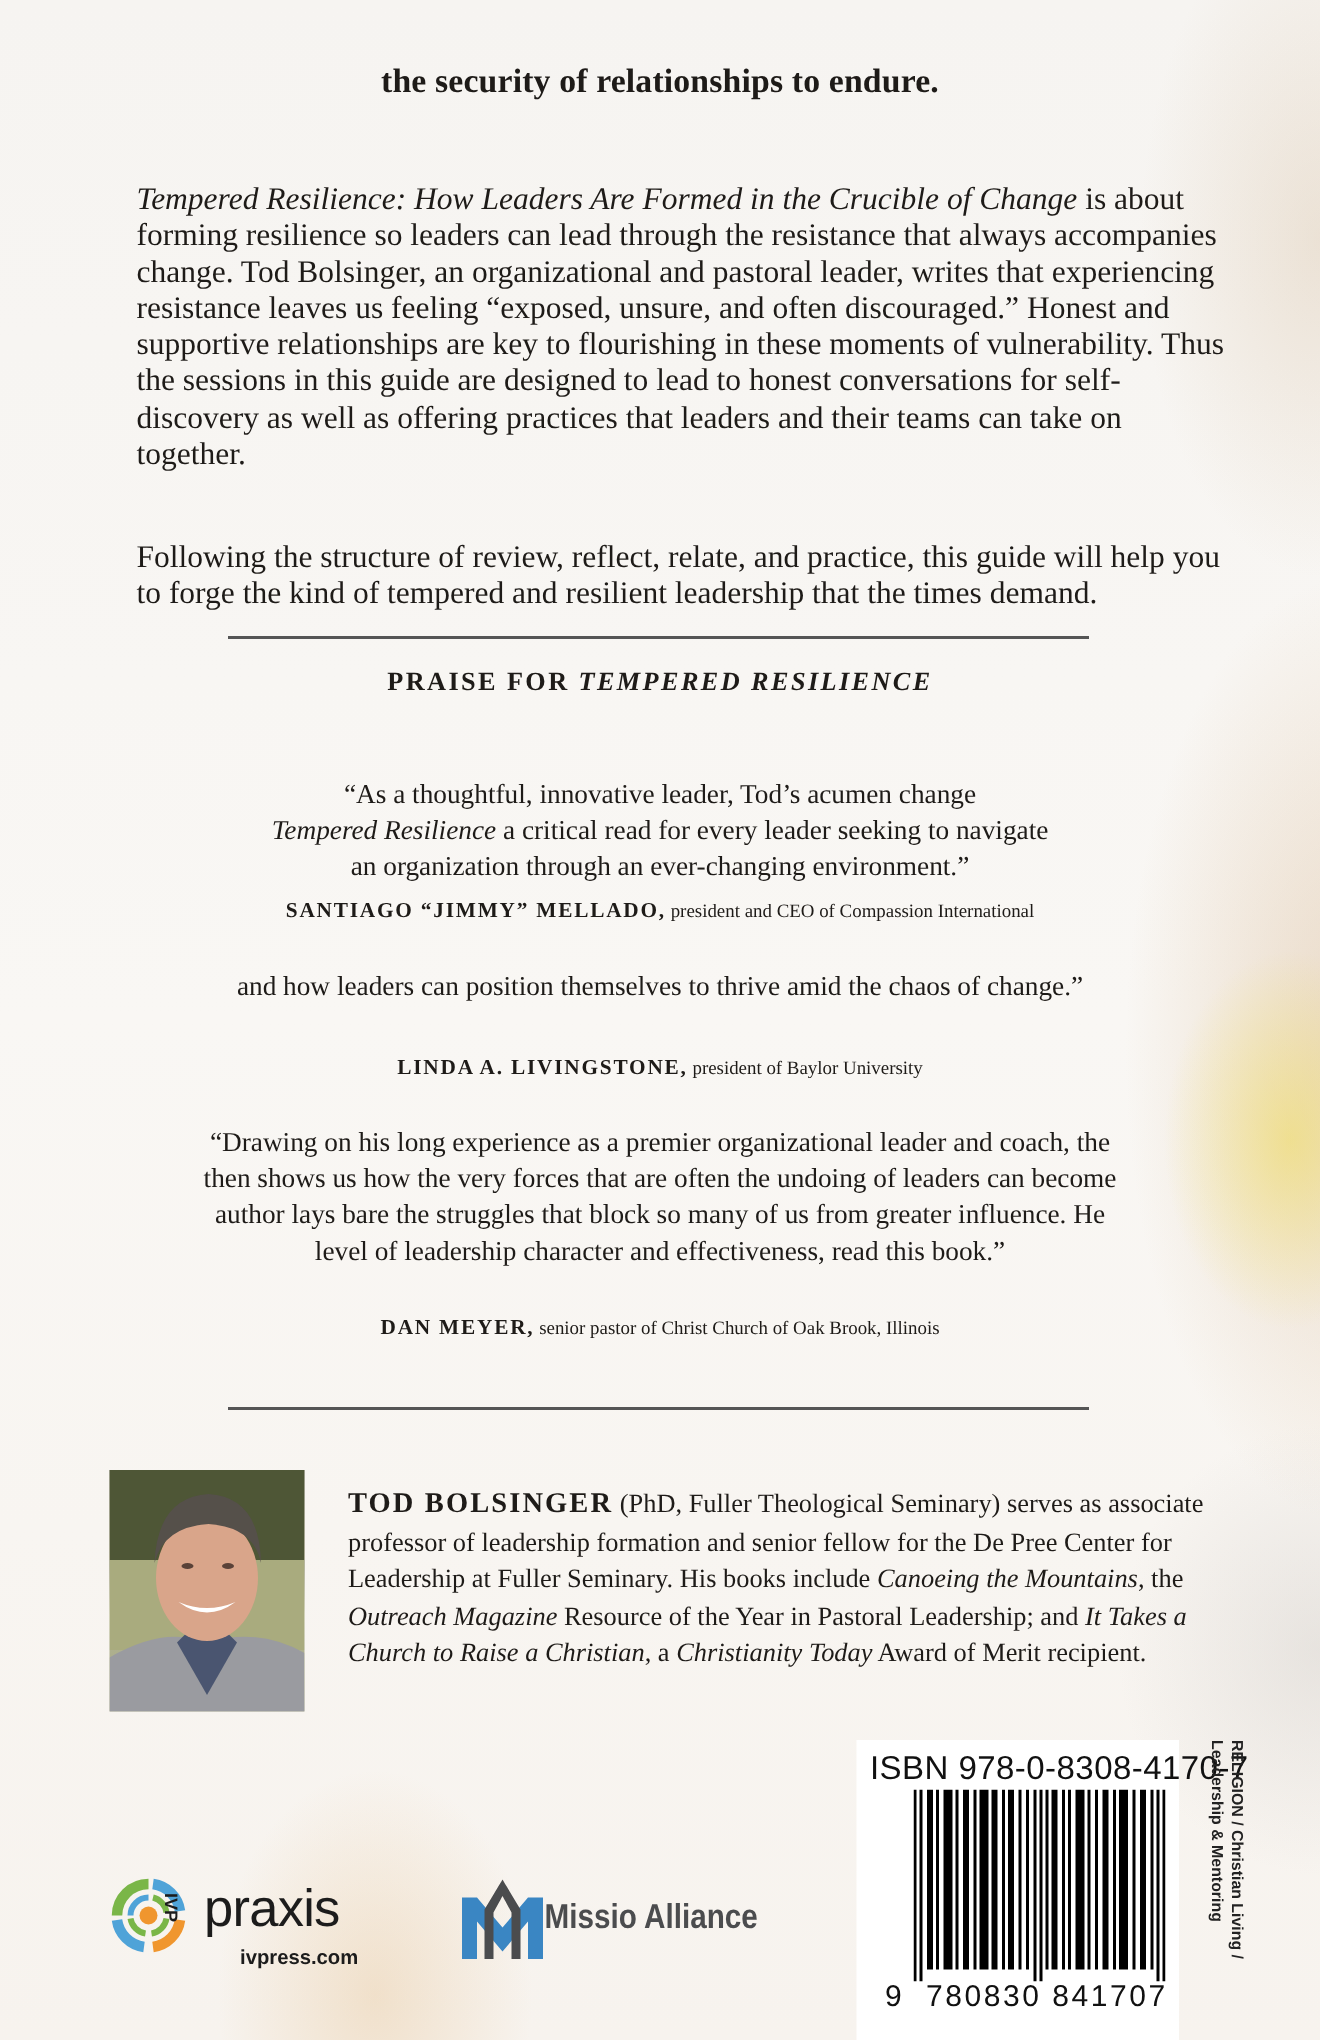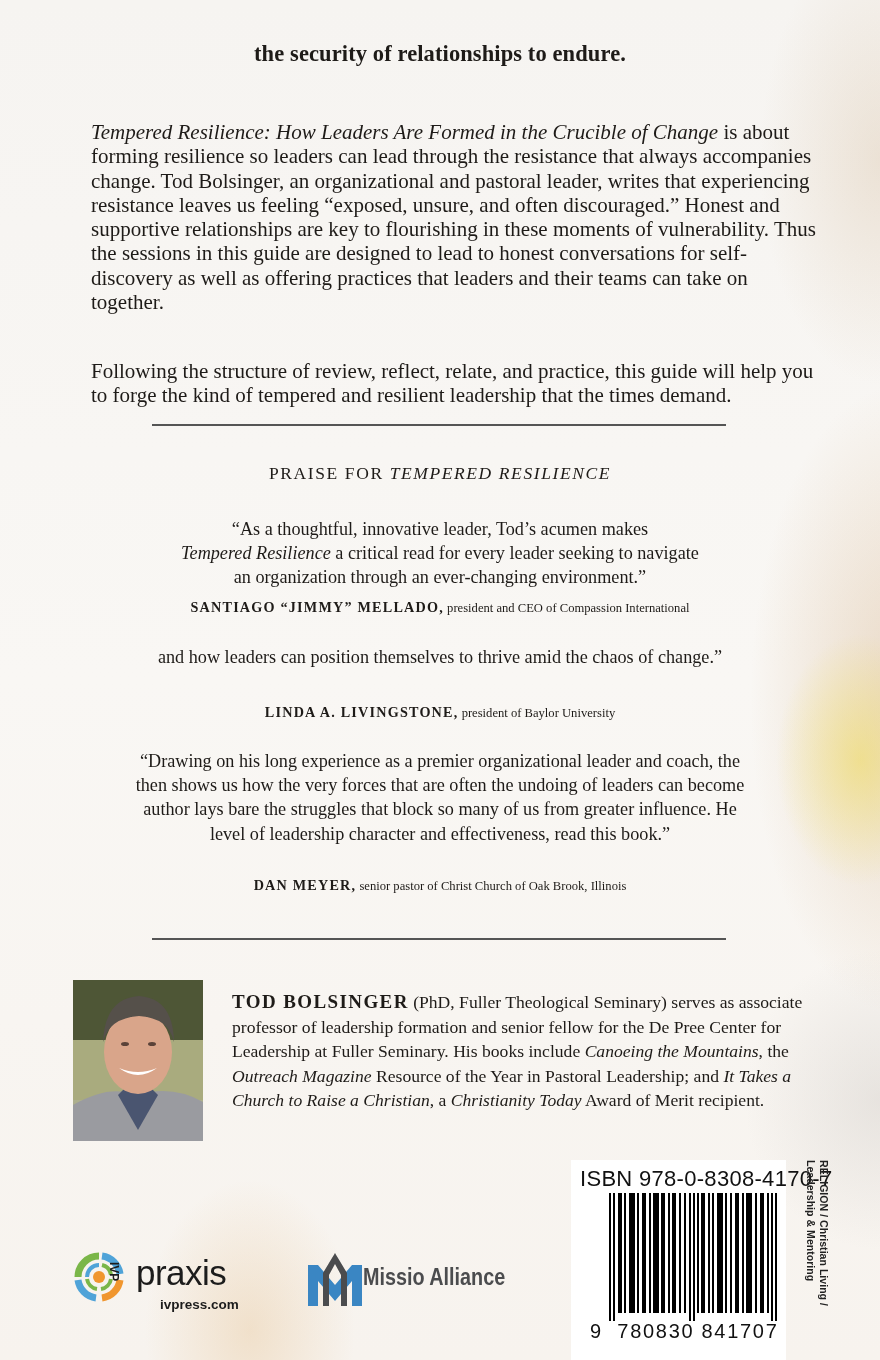--- a/index.html
+++ b/index.html
@@ -19,22 +19,22 @@
   .tagline {
     left:0; width:880px; top:38px; text-align:center;
     font-weight:bold; font-size:22.5px; line-height:32px; letter-spacing:0.1px;
   }
   .body-text { left:73px; width:730px; font-size:21px; line-height:24.3px;margin-left:18px; }
   .desc { top:120px; }
   .desc2 { top:359px; }
   em { font-style:italic; }
   .rule { left:152px; width:574px; height:1.5px; background:#555; }
   .praise-title {
-    left:0; width:880px; top:463px; text-align:center;
-    font-size:17.5px; font-weight:normal; letter-spacing:1.6px;
+    left:0; width:880px; top:444px; text-align:center;
+    font-size:17.5px; font-weight:bold; letter-spacing:1.6px;
   }
   .quote { left:40px; width:800px; text-align:center; font-size:18.2px; line-height:24.2px; }
   .attr { left:40px; width:800px; text-align:center; font-size:12.6px; }
   .attr .nm { font-weight:bold; font-size:14.2px; letter-spacing:1.2px; }
   .photo {
     left:73px; top:980px; width:130px; height:161px; overflow:hidden;
     background: linear-gradient(180deg,#50553a 0%, #7b7a55 40%, #b7b98f 60%, #9ea08c 100%);
   }
   .bio { left:232px; top:990px; width:590px; font-size:17.6px; line-height:24.5px; }
   .bio .nm { font-weight:bold; font-size:19px; letter-spacing:1.4px; }
@@ -66,21 +66,21 @@
 </div>
 <div class="abs body-text desc2">Following the structure of review, reflect, relate, and practice, this guide will help you to forge the kind of tempered and resilient leadership that the times demand.</div>
 
 <div class="abs rule" style="top:424px;"></div>
 
 <div class="abs praise-title">
   <span>PRAISE FOR </span><em>TEMPERED RESILIENCE</em>
 </div>
 
 <div class="abs quote" style="top:517px;">
-  <div>“As a thoughtful, innovative leader, Tod’s acumen makes</div>
+  <div>“As a thoughtful, innovative leader, Tod’s acumen change</div>
   <div><em>Tempered Resilience</em><span> a critical read for every leader seeking to navigate</span></div>
   <div>an organization through an ever-changing environment.”</div>
 </div>
 <div class="abs attr" style="top:599px;">
   <span class="nm">SANTIAGO “JIMMY” MELLADO,</span><span> president and CEO of Compassion International</span>
 </div>
 
 <div class="abs quote" style="top:645px;">
   <div>and how leaders can position themselves to thrive amid the chaos of change.”</div>
 </div>

